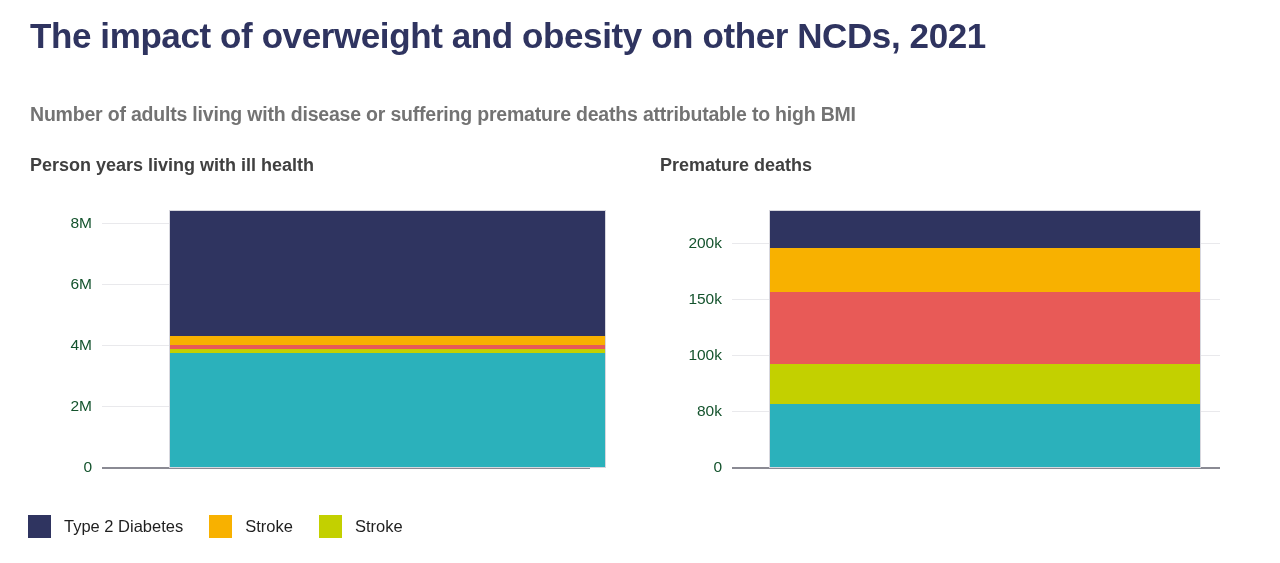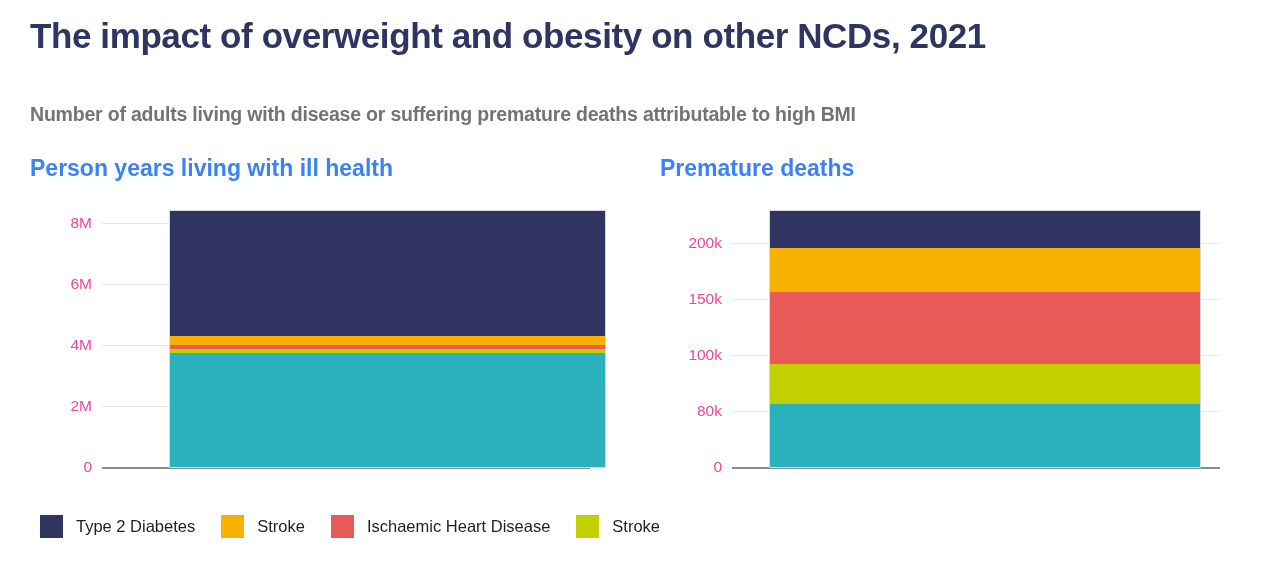--- a/index.html
+++ b/index.html
@@ -18,51 +18,51 @@
   }
   .subtitle {
     position: absolute; left: 30px; top: 103px;
     font-size: 19.5px; font-weight: bold; letter-spacing: -0.2px;
     color: #737373; white-space: nowrap;
   }
 
   .panel { position: absolute; top: 155px; }
   .panel-title {
     position: absolute; left: 0; top: 0;
-    font-size: 23px; font-weight: bold;
-    color: #3b82f6; white-space: nowrap;
+    font-size: 18px; font-weight: bold;
+    color: #404040; white-space: nowrap;
   }
 
   
   .plot { position: absolute; left: 0; top: 55px; width: 560px; height: 270px; }
 
   .gridline {
     position: absolute; height: 1px; background: #e9e9ec;
     left: 72px; right: 0;
   }
   .tick-label {
     position: absolute; right: 0; width: 100%;
-    text-align: right; font-size: 15.5px; color: #ec4899;
+    text-align: right; font-size: 15.5px; color: #14532d;
     transform: translateY(-50%);
   }
   .tick-wrap { position: absolute; left: 0; width: 62px; }
   .baseline {
     position: absolute; left: 72px; right: 0; height: 2px;
     background: #8a8a93;
   }
 
   .bar {
     position: absolute; bottom: 2px;
     display: flex; flex-direction: column-reverse;
     outline: 1px solid #d7d7de; outline-offset: 0;
   }
   .seg { width: 100%; }
 
   .legend {
-    position: absolute; left: 40px; top: 515px;
+    position: absolute; left: 28px; top: 515px;
     display: flex; align-items: flex-start; gap: 0px;
   }
   .legend-item { display: flex; align-items: center; margin-right: 26px; }
   .legend-swatch { width: 23px; height: 23px; flex: 0 0 auto; }
   .legend-label {
     margin-left: 13px; font-size: 16.5px; color: #1f1f1f;
     white-space: nowrap;
   }
 </style>
 </head>
@@ -142,22 +142,18 @@
   <div class="legend" id="legend">
       <div class="legend-item">
         <span class="legend-swatch" style="background: rgb(47, 52, 96);"></span>
         <span class="legend-label">Type 2 Diabetes</span>
       </div>
       <div class="legend-item">
         <span class="legend-swatch" style="background: rgb(248, 177, 0);"></span>
         <span class="legend-label">Stroke</span>
       </div>
       <div class="legend-item">
-        <span class="legend-swatch" style="background: rgb(232, 90, 87);"></span>
-        <span class="legend-label">Ischaemic Heart Disease</span>
-      </div>
-      <div class="legend-item">
         <span class="legend-swatch" style="background: rgb(195, 208, 0);"></span>
         <span class="legend-label">Stroke</span>
       </div>
     </div>
 
 </div>
 
 </body></html>

